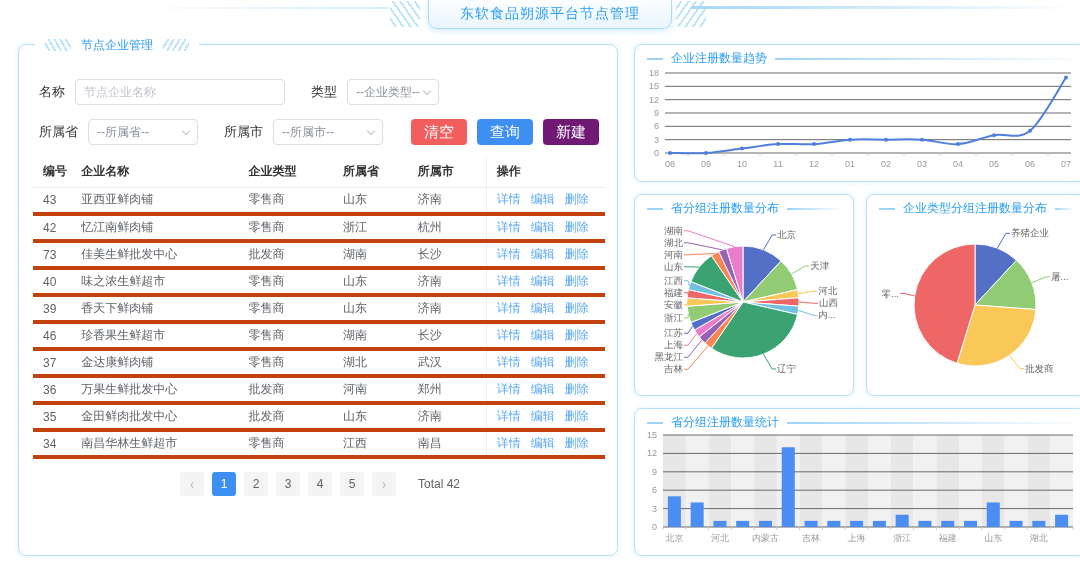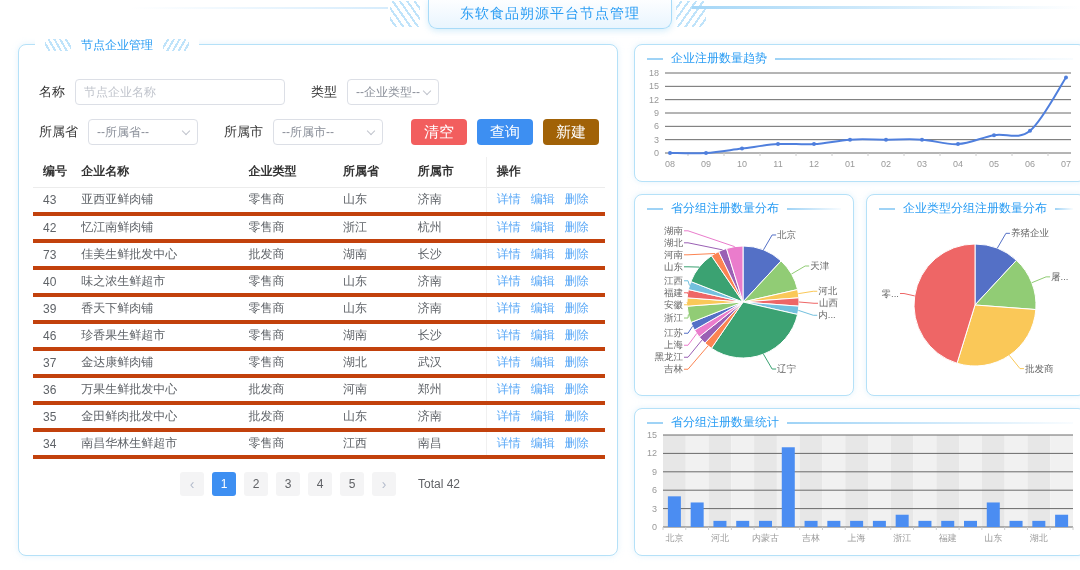--- a/index.html
+++ b/index.html
@@ -48,21 +48,21 @@
   .sel .sel-val{white-space:nowrap;}
   .chev{width:6px;height:6px;border-right:1.5px solid #c0c4cc;border-bottom:1.5px solid #c0c4cc;
     transform:rotate(45deg);margin-left:auto;margin-top:-3px;}
   .sel.w1{width:92px;margin-right:0;}
   .sel.w2{width:110px;}
   .gap1{margin-left:26px;text-align:center;}
   .btn{height:26px;padding:0 13px;border:none;border-radius:4px;color:#fff;
     font-size:15px;margin-left:10px;cursor:pointer;}
   .btn.red{background:#f25e5e;}
   .btn.blue{background:#3d8ff2;}
-  .btn.green{background:#a16207;text-align:center;}
+  .btn.green{background:#701a75;text-align:center;}
   .btn-group{margin-left:18px;display:flex;}
 
   
   table{border-collapse:collapse;margin:12px 14px 0 14px;width:572px;font-size:12px;table-layout:fixed;}
   th{color:#333;font-weight:600;text-align:left;height:30px;border-bottom:1px solid #ececec;padding:0 4px;}
   td{color:#5f6368;height:27px;border-bottom:4px solid #c2410c;padding:0 4px;white-space:nowrap;overflow:hidden;}
   th.c-id,td:first-child{width:44px;padding-left:10px;}
   th.c-name{width:166px;}
   th.c-type{width:94px;}
   th.c-prov{width:74px;}

